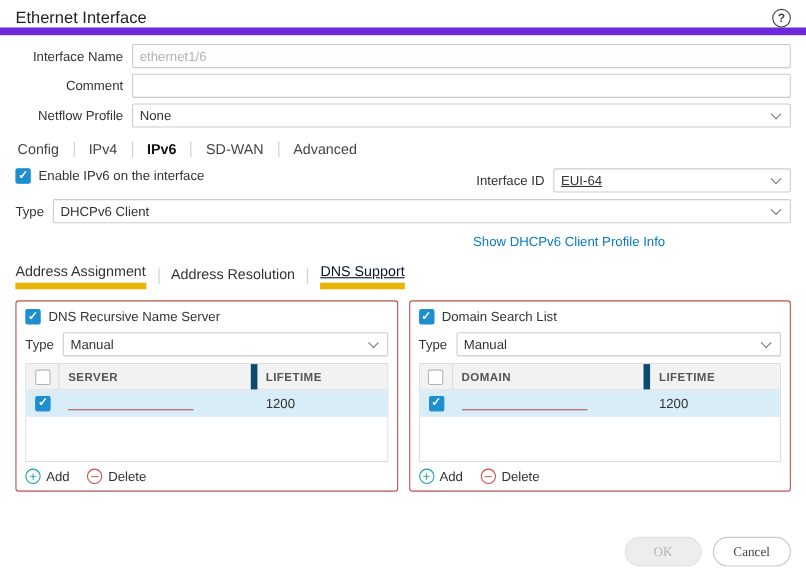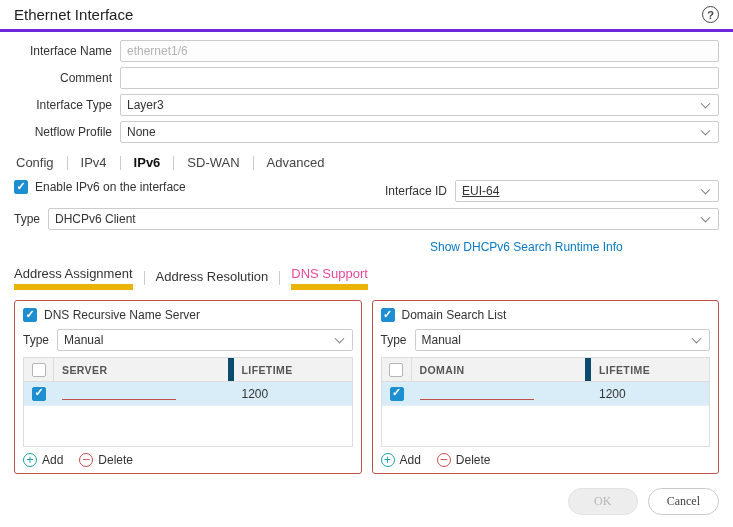--- a/index.html
+++ b/index.html
@@ -8,22 +8,22 @@
     width: 733px; height: 527px;
     font-family: "Liberation Sans", sans-serif;
     font-size: 12px; color: #333;
     background: #fff;
     position: relative;
     overflow: hidden;
   }
 
   
   .titlebar {
-    height: 32px; display: flex; align-items: center;
-    padding: 0 14px; border-bottom: 3px solid #6d28d9;
+    height: 32px; display: flex; align-items: flex-end;
+    padding: 0 14px; border-bottom: 7px solid #6d28d9;
   }
   .titlebar .title { font-size: 15px; color: #222; }
   .titlebar .help {
     margin-left: auto; width: 17px; height: 17px;
     border: 1.5px solid #444; border-radius: 50%;
     display: flex; align-items: center; justify-content: center;
     font-size: 11px; font-weight: bold; color: #444; cursor: pointer;
   }
 
   
@@ -60,31 +60,31 @@
   .cb.checked::after {
     content: "✓"; position: absolute; left: 1.5px; top: -1.5px;
     color: #fff; font-size: 11px; font-weight: bold;
   }
 
   
   .en-row { display: flex; align-items: flex-start; margin: 8px 14px 6px 14px; }
   .en-row .cb { margin-right: 7px; }
   .en-right { margin-left: auto; display: flex; align-items: center; }
   .en-right .lbl { margin-right: 8px; color: #333; }
-  .en-right .select { width: 264px; flex: none; text-decoration: underline; }
+  .en-right .select { width: 216px; flex: none; text-decoration: underline; }
   .type-row { display: flex; align-items: center; margin: 0 14px 6px 14px; }
   .type-row .lbl { margin-right: 8px; color: #333; flex: none; }
   .runtime-row { margin: 10px 14px 2px 14px; }
   .link { color: #0a7ac4; cursor: pointer; margin-left: 416px; }
 
   
   .subtabs { display: flex; align-items: center; margin: 12px 14px 10px 14px; font-size: 13px; }
   .subtab { padding-bottom: 3px; color: #333; cursor: pointer; }
   .subtab.err { border-bottom: 6px solid #eab308; }
-  .subtab.active { color: #ec4899; }
+  .subtab.active { color: #0f172a; text-decoration: underline; }
 
   
   .panels { display: flex; gap: 10px; margin: 0 14px; }
   .panel {
     flex: 1; border: 1px solid #c0504a; border-radius: 3px;
     padding: 7px 8px 6px 8px;
   }
   .panel-head { display: flex; align-items: center; }
   .panel-head .cb { margin-right: 7px; }
   .ptype { display: flex; align-items: center; margin: 7px 0 6px 0; }
@@ -142,27 +142,20 @@
 </div>
 
 <div class="form">
   <div class="frow">
     <span class="lbl">Interface Name</span>
     <input class="input" disabled="" value="ethernet1/6" style="">
   </div>
   <div class="frow">
     <span class="lbl">Comment</span>
     <input class="input" value="" style="">
-  </div>
-  <div class="frow">
-    <span class="lbl">Interface Type</span>
-    <div class="select">
-      <span>Layer3</span>
-      <span class="chev"></span>
-    </div>
   </div>
   <div class="frow">
     <span class="lbl">Netflow Profile</span>
     <div class="select">
       <span>None</span>
       <span class="chev"></span>
     </div>
   </div>
 </div>
 
@@ -192,21 +185,21 @@
 
 <div class="type-row">
   <span class="lbl">Type</span>
   <div class="select">
     <span>DHCPv6 Client</span>
     <span class="chev"></span>
   </div>
 </div>
 
 <div class="runtime-row">
-  <span class="link">Show DHCPv6 Search Runtime Info</span>
+  <span class="link">Show DHCPv6 Client Profile Info</span>
 </div>
 
 <div class="subtabs">
   <span class="subtab err">Address Assignment</span>
   <span class="vsep"></span>
   <span class="subtab">Address Resolution</span>
   <span class="vsep"></span>
   <span class="subtab active err">DNS Support</span>
 </div>
 

